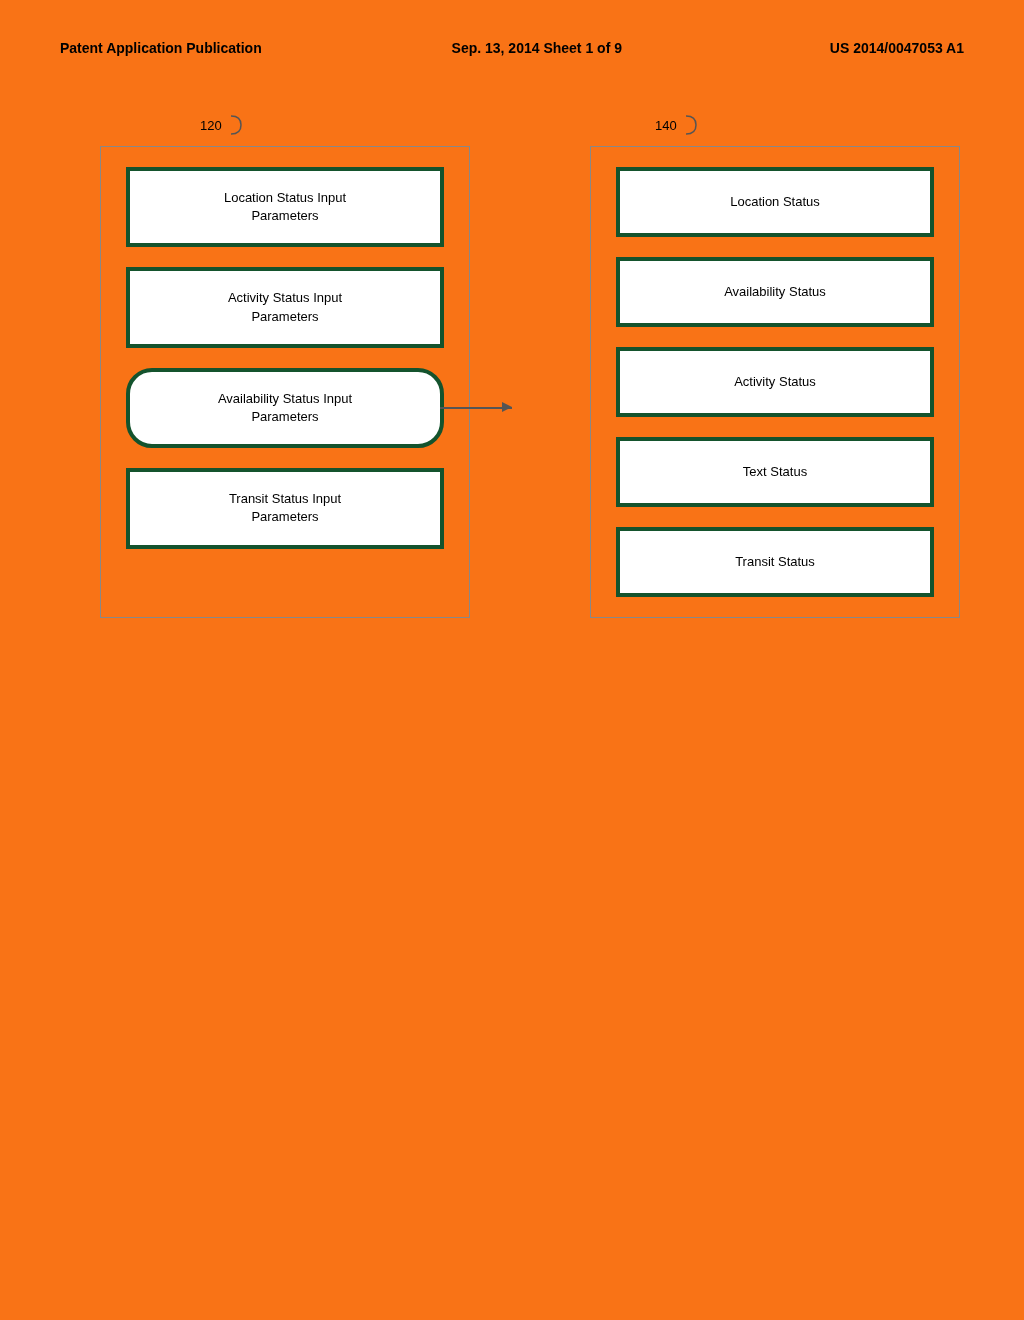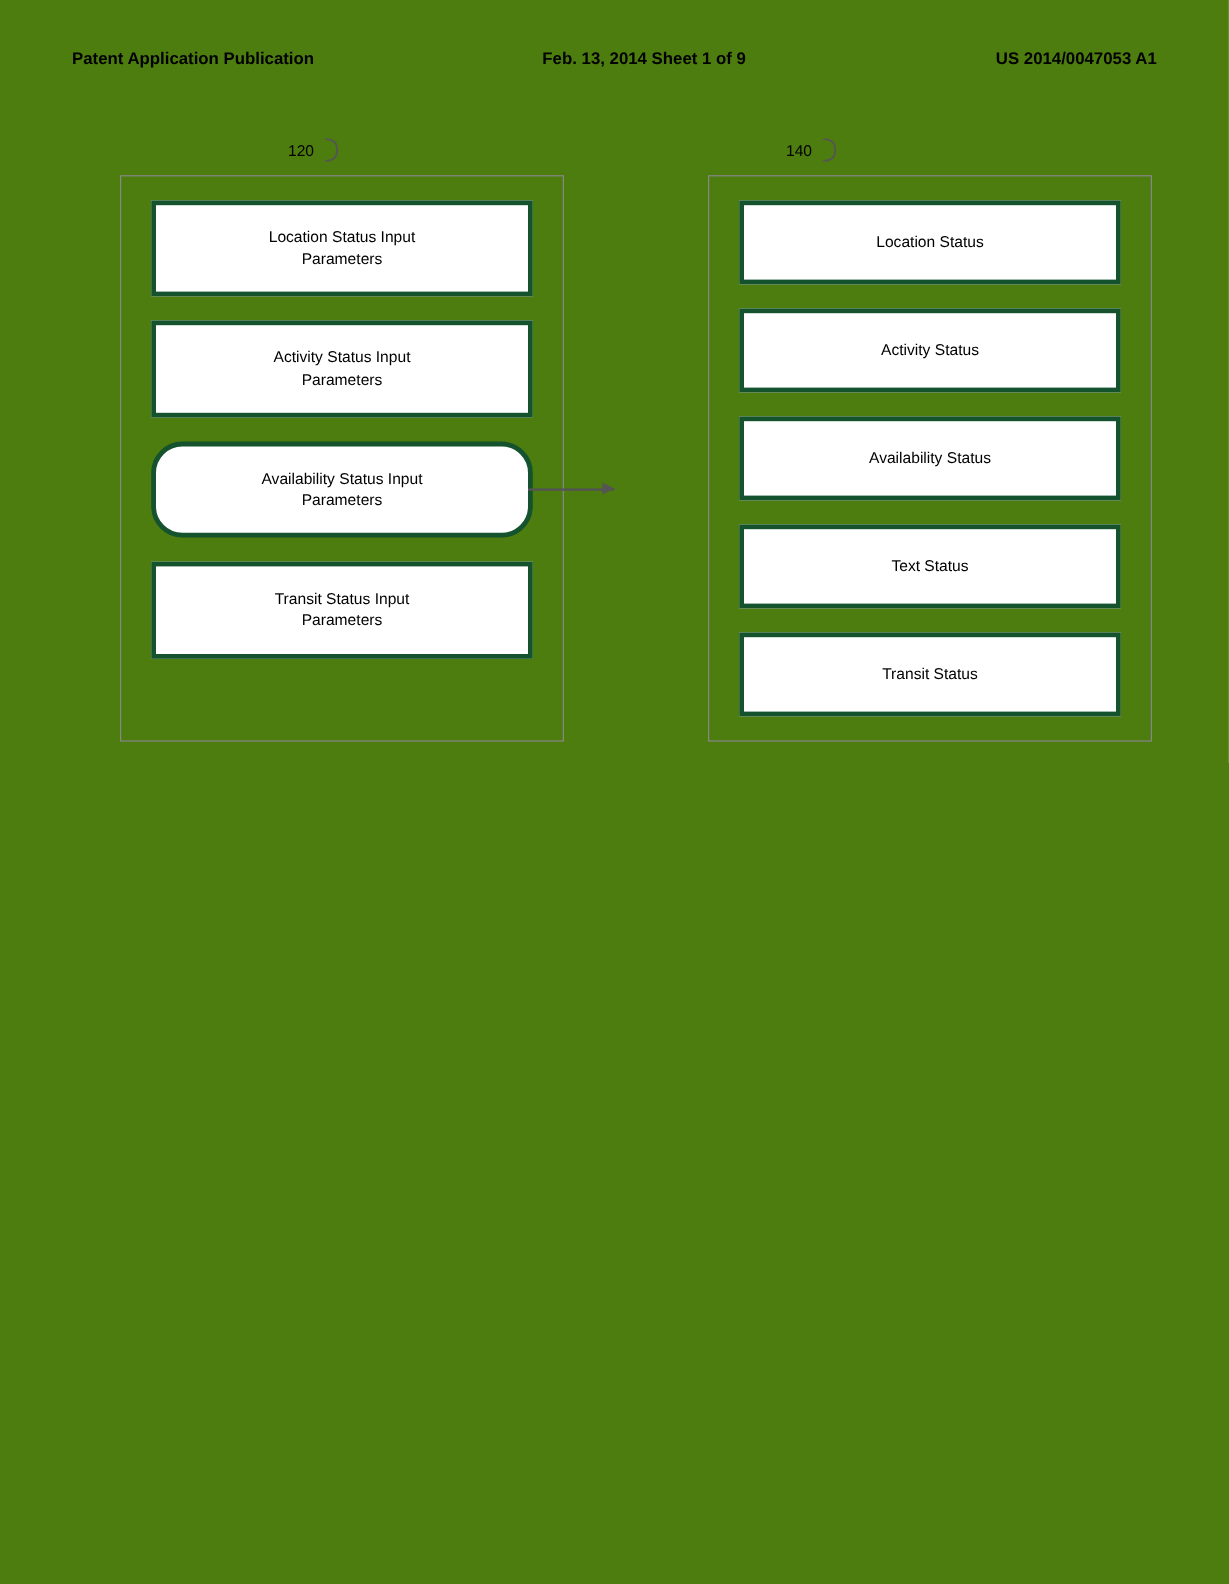--- a/index.html
+++ b/index.html
@@ -12,21 +12,21 @@
       background: #ffffff;
       font-family: Arial, sans-serif;
       width: 1024px;
       min-height: 1320px;
       position: relative;
     }
 
     .page {
       width: 1024px;
       min-height: 1320px;
-      background: #4d7c0f;
+      background: #f97316;
       padding: 40px 60px;
       position: relative;
     }
 
     .header {
       display: flex;
       justify-content: space-between;
       align-items: flex-start;
       margin-bottom: 60px;
       padding-bottom: 10px;
@@ -100,30 +100,30 @@
       position: relative;
     }
   </style>
 </head>
 <body>
 
 <div class="page">
 
   <div class="header">
     <div class="header-left">Patent Application Publication</div>
-    <div class="header-center">Feb. 13, 2014   Sheet 1 of 9</div>
+    <div class="header-center">Sep. 13, 2014   Sheet 1 of 9</div>
     <div class="header-right">US 2014/0047053 A1</div>
   </div>
 
 
   <div class="diagram-area">
 
     <div style="position: relative; width: 860px; margin: 0 auto;">
 
-      <div style="position: absolute; top: -32px; left: 100px; font-size: 13px; color: #000; display: flex; align-items: center; margin-left: 40px;">
+      <div style="position: absolute; top: -32px; left: 100px; font-size: 13px; color: #000; display: flex; align-items: center;">
         <span>120</span>
         <svg width="40" height="22" viewBox="0 0 40 22" style="margin-left:4px;">
           <path d="M5,2 Q15,2 15,11 Q15,20 5,20" fill="none" stroke="#555" stroke-width="1.5"></path>
         </svg>
       </div>
 
       <div style="position: absolute; top: -32px; left: 555px; font-size: 13px; color: #000; display: flex; align-items: center;">
         <span>140</span>
         <svg width="40" height="22" viewBox="0 0 40 22" style="margin-left:4px;">
           <path d="M5,2 Q15,2 15,11 Q15,20 5,20" fill="none" stroke="#555" stroke-width="1.5"></path>
@@ -156,24 +156,24 @@
         </div>
 
         <div style="width: 60px; flex-shrink: 0;"></div>
 
         <div class="outer-box" style="flex: 1;">
 
           <div class="inner-box">
               <span>Location Status</span>
             </div>
           <div class="inner-box">
-              <span>Activity Status</span>
+              <span>Availability Status</span>
             </div>
           <div class="inner-box">
-              <span>Availability Status</span>
+              <span>Activity Status</span>
             </div>
           <div class="inner-box">
               <span>Text Status</span>
             </div>
           <div class="inner-box">
               <span>Transit Status</span>
             </div>
 
         </div>
 

